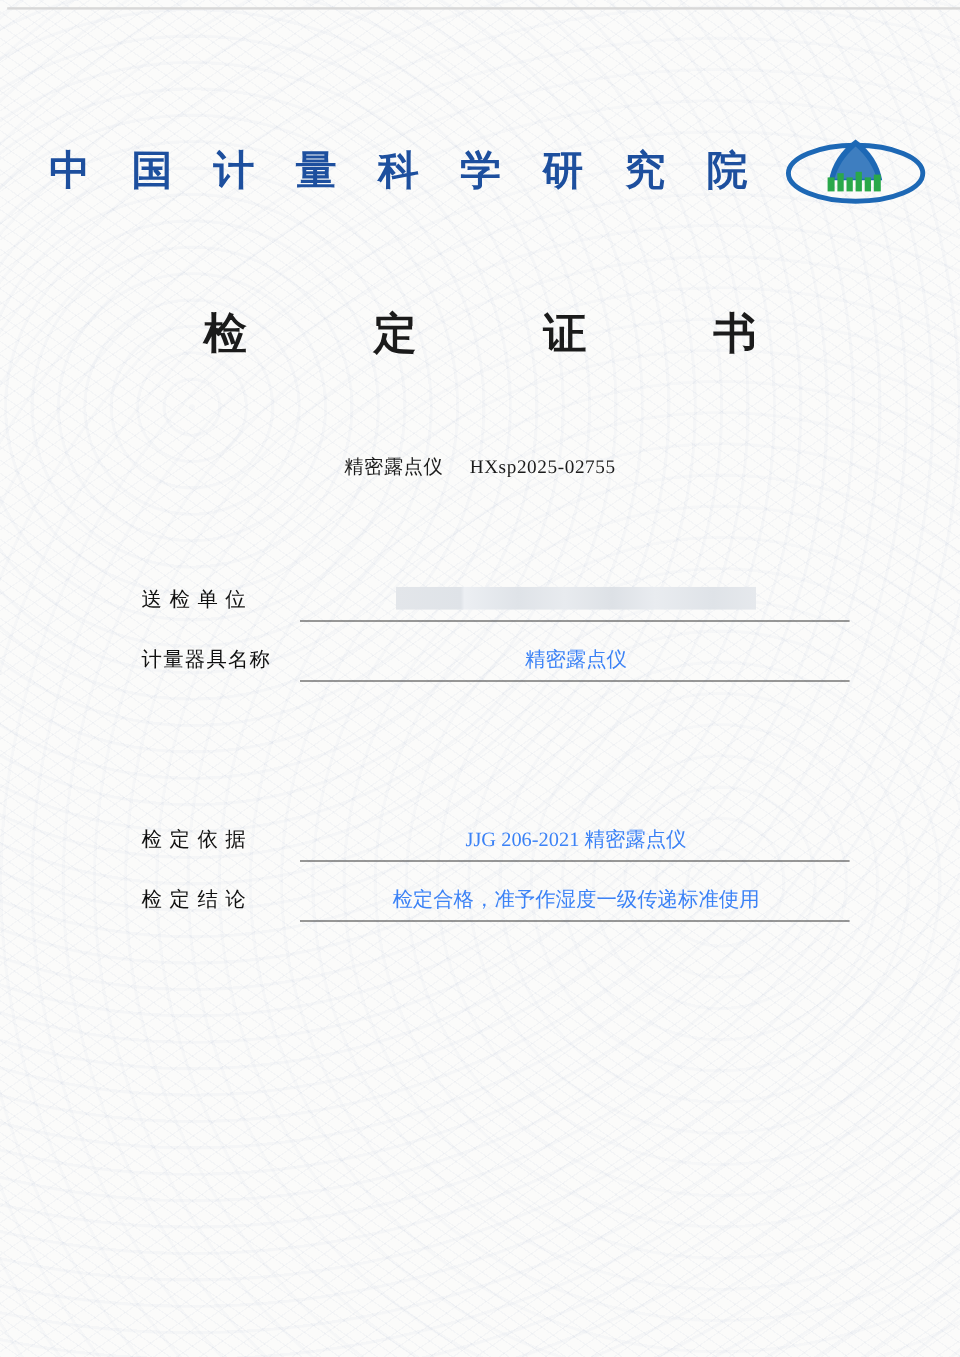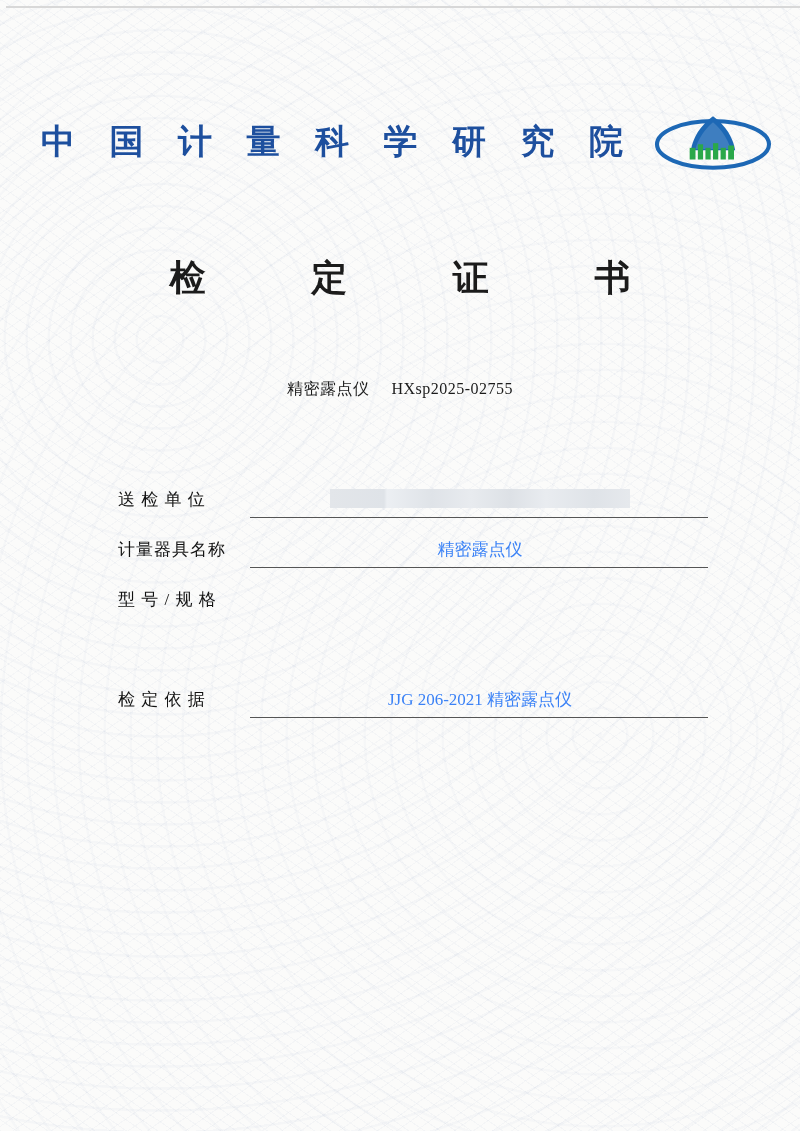--- a/index.html
+++ b/index.html
@@ -164,23 +164,26 @@
   <div class="fields">
     <div class="field-row">
       <div class="field-label spread">送 检 单 位</div>
       <div class="field-value"><span class="redacted"></span></div>
     </div>
     <div class="field-row">
       <div class="field-label">计量器具名称</div>
       <div class="field-value">精密露点仪</div>
     </div>
     <div class="field-row">
-      <div class="field-label">型 号 / 规 格</div>
     </div>
     <div class="field-row">
     </div>
     <div class="field-row">
       <div class="field-label spread">检 定 依 据</div>
       <div class="field-value">JJG 206-2021 精密露点仪</div>
     </div>
+    <div class="field-row">
+      <div class="field-label spread">检 定 结 论</div>
+      <div class="field-value">检定合格，准予作湿度一级传递标准使用</div>
+    </div>
   </div>
 
 </div>
 
 </body></html>

